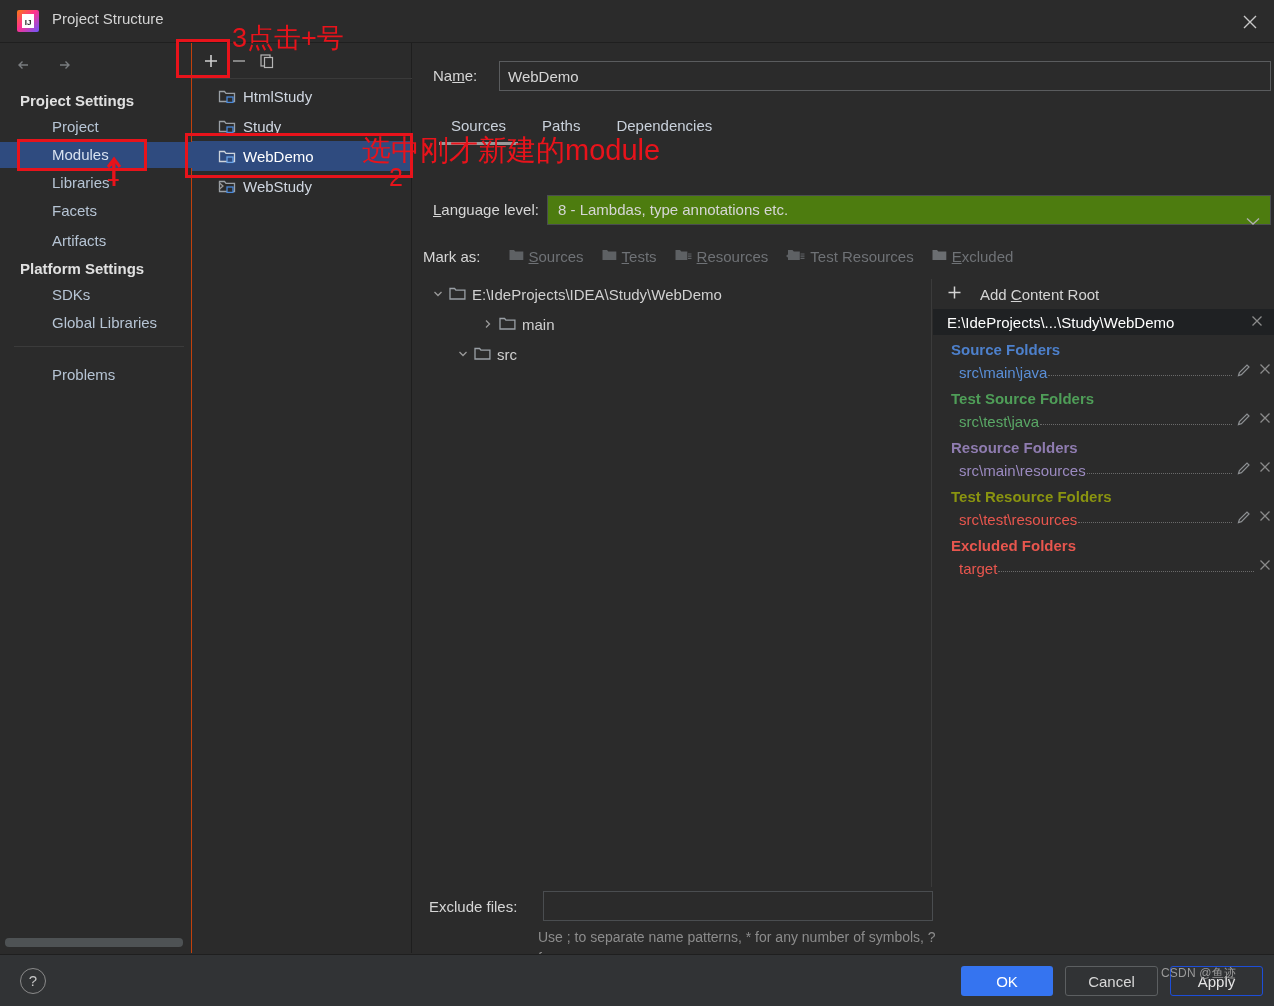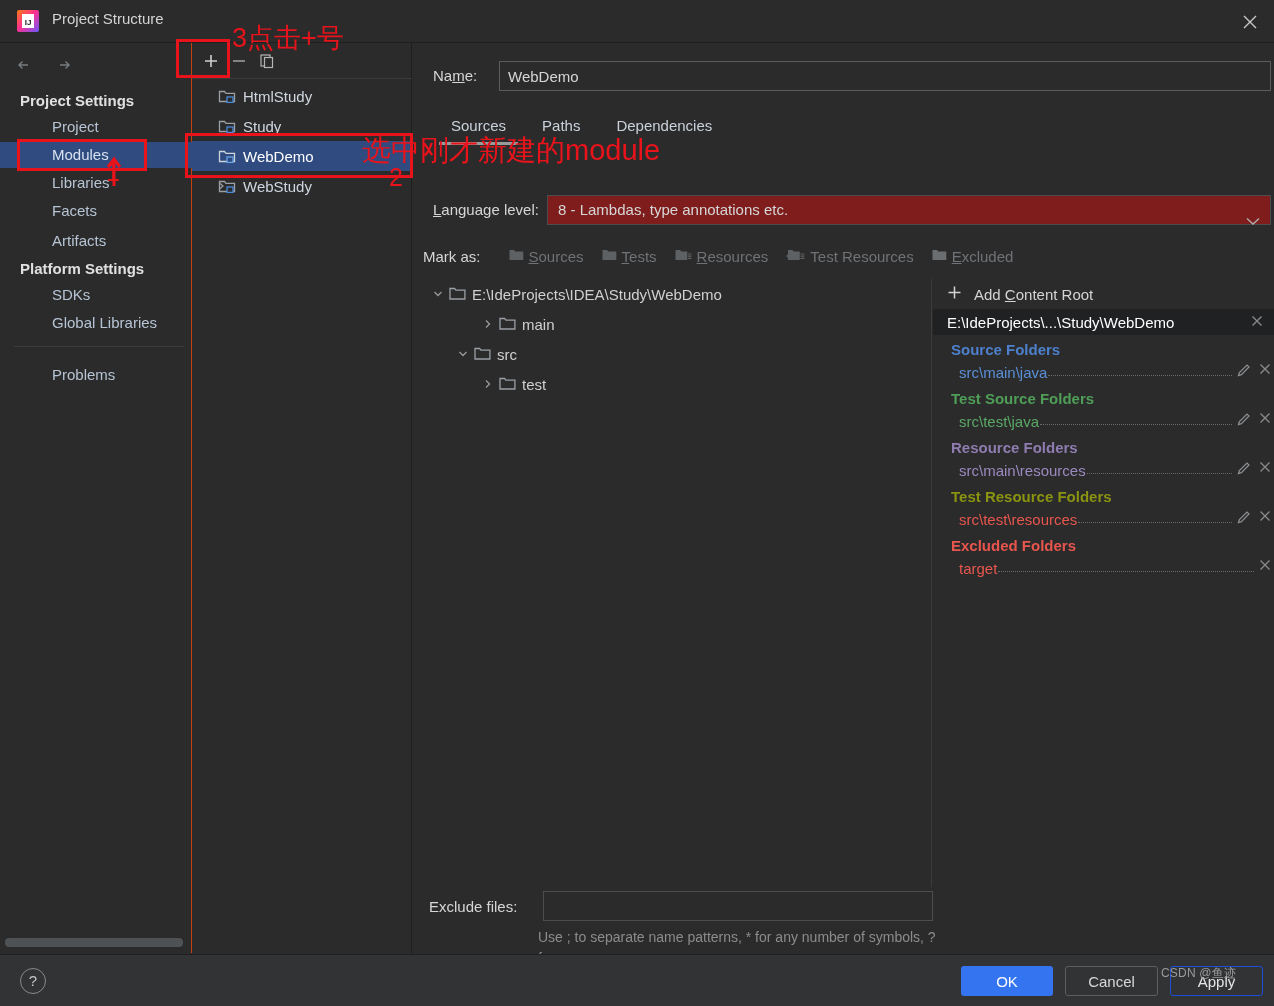--- a/index.html
+++ b/index.html
@@ -108,21 +108,21 @@
     position: relative;
   }
   .tab.active::after {
     content: ""; position: absolute; left: 6px; right: 6px; bottom: -7px;
     height: 3px; background: #9a9a9a;
   }
   .lang-row { position: absolute; left: 11px; top: 152px; width: 840px; height: 30px; }
   .lang-label { position: absolute; left: 10px; top: 6px; font-size: 15px; color: #d6d6d6; }
   .lang-select {
     position: absolute; left: 124px; top: 0; width: 724px; height: 30px;
-    background: #7f1d1d; border: 1px solid #4a4d50; color: #d6d6d6;
+    background: #4d7c0f; border: 1px solid #4a4d50; color: #d6d6d6;
     font-size: 15px; line-height: 28px; padding: 0 10px; cursor: pointer;
   }
   .lang-chev { position: absolute; right: 10px; top: 11px; }
   .mark-row { position: absolute; left: 11px; top: 200px; height: 26px; display: flex; align-items: center; }
   .mark-label { font-size: 15px; color: #d6d6d6; margin-right: 28px; }
   .mark-btn {
     display: flex; align-items: center; gap: 5px; margin-right: 18px;
     font-size: 15px; color: #6f7276; cursor: default;
   }
   .mark-btn u { text-decoration: underline; }
@@ -147,21 +147,21 @@
   .excl-hint {
     position: absolute; left: 115px; top: 36px; width: 400px;
     font-size: 14px; color: #8c8c8c; line-height: 21px;
   }
 
   
   .roots {
     position: absolute; left: 521px; top: 236px; width: 341px; height: 608px;
   }
   .add-root {
-    height: 30px; display: flex; align-items: center; gap: 12px;
+    height: 30px; display: flex; align-items: center; gap: 18px;
     padding-left: 14px; font-size: 15px; color: #d4d4d4; cursor: pointer;
   }
   .add-root u { text-decoration: underline; }
   .root-header {
     position: relative; height: 26px; background: #1f2123;
     display: flex; align-items: center; padding-left: 14px;
   }
   .root-header .rh-text {
     font-size: 15px; font-weight: normal; color: #ffffff; white-space: nowrap;
   }
@@ -456,33 +456,20 @@
             </svg>
         </span>
         <span class="fi">
           <svg width="17" height="15" viewBox="0 0 17 15">
               <path d="M1 2.5 h4.6 l1.3 1.6 h9 v8.9 h-14.9 z" fill="none" stroke="#9aa0a6" stroke-width="1.3"></path>
             </svg>
         </span>
         <span class="tl">src</span>
       </div>
 
-      <div class="tree-row" style="padding-left:58px">
-        <span class="tw">
-          <svg width="14" height="14" viewBox="0 0 14 14">
-              <path d="M5 3.5 L8.5 7 L5 10.5" stroke="#9a9a9a" stroke-width="1.3" fill="none"></path>
-            </svg>
-        </span>
-        <span class="fi">
-          <svg width="17" height="15" viewBox="0 0 17 15">
-              <path d="M1 2.5 h4.6 l1.3 1.6 h9 v8.9 h-14.9 z" fill="none" stroke="#9aa0a6" stroke-width="1.3"></path>
-            </svg>
-        </span>
-        <span class="tl">test</span>
-      </div>
     </div>
 
     <div class="excl-row">
       <span class="excl-label">Exclude files:</span>
       <input class="excl-input" type="text" value="" style="">
       <div class="excl-hint">Use ; to separate name patterns, * for any number of symbols, ? for one.</div>
     </div>
 
     <div class="roots">
       <div class="add-root">

